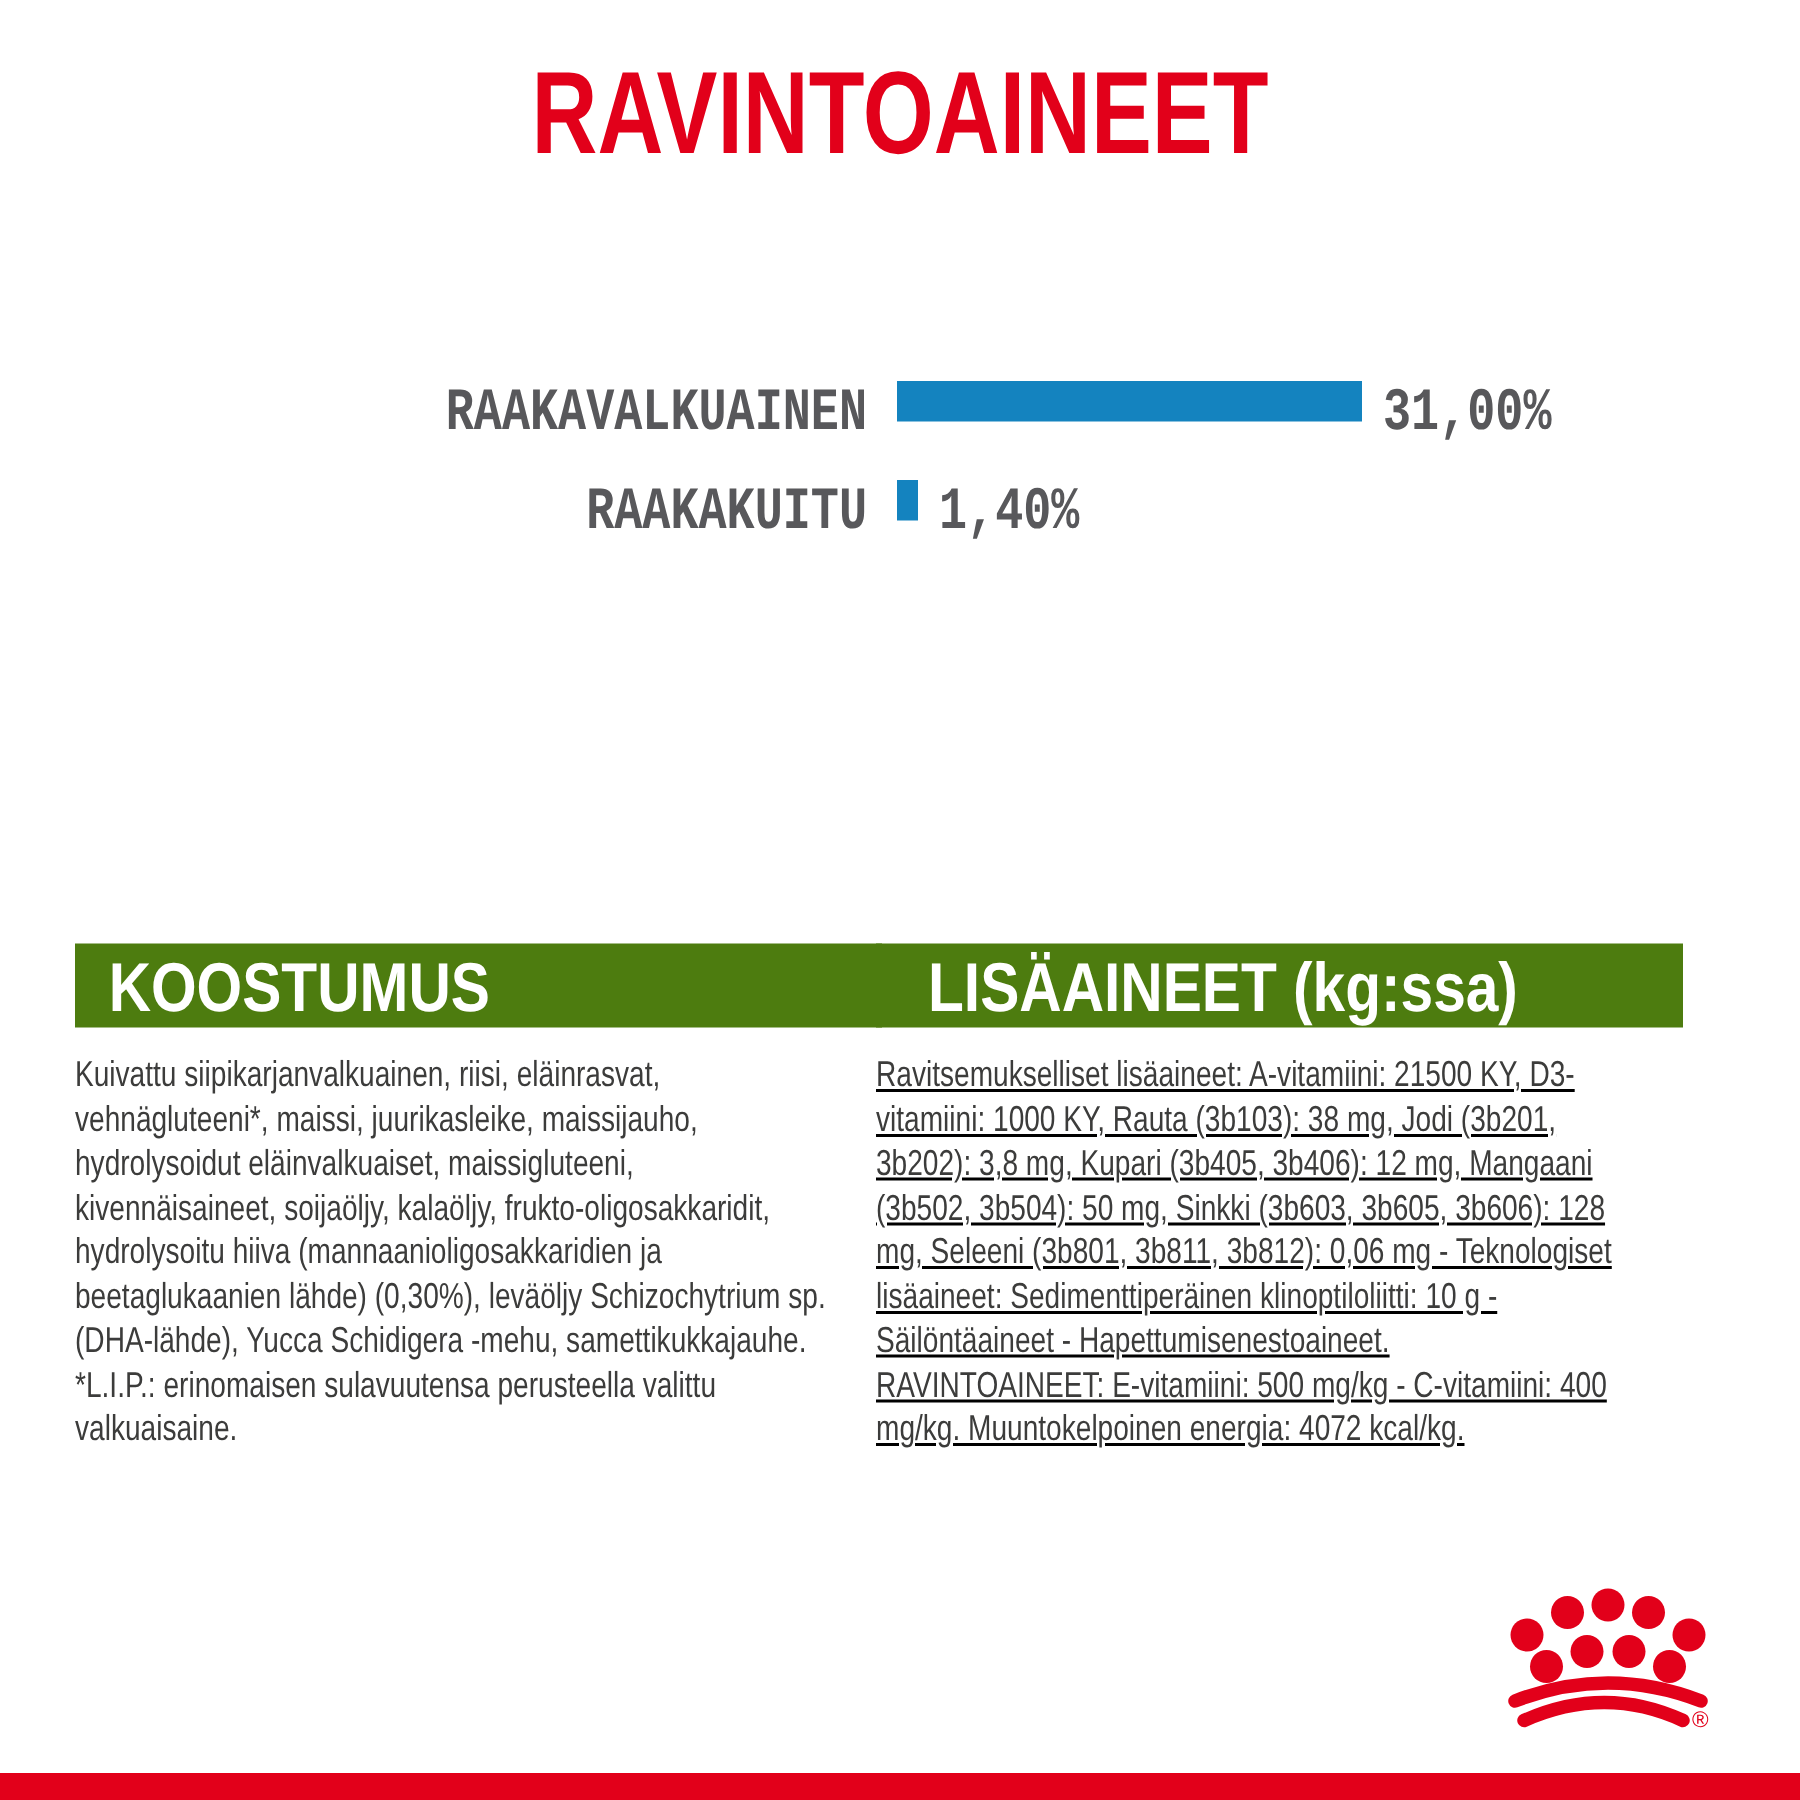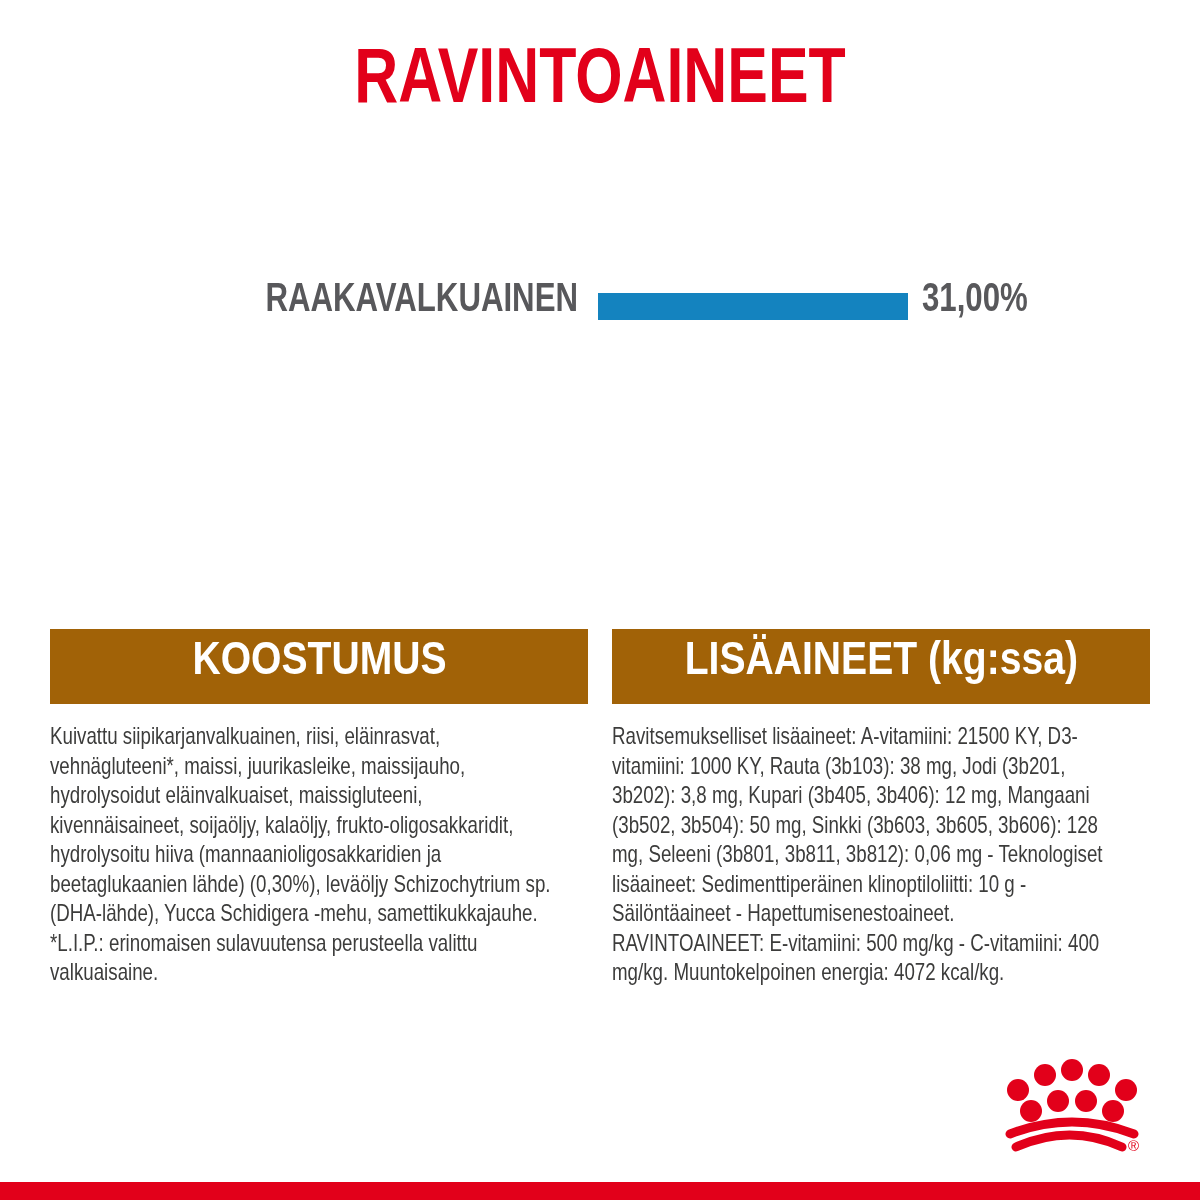--- a/index.html
+++ b/index.html
@@ -31,22 +31,23 @@
   }
 
   
   .chart {
     position: absolute;
     top: 254px; left: 0;
     width: 1200px;
   }
   .chart-row {
     display: flex;
-    align-items: flex-end;
+    align-items: flex-start;
     height: 66px;
+    font-family: Liberation Mono, monospace;
   }
   .chart-label {
     width: 578px;
     flex: none;
     text-align: right;
     font-size: 40px;
     font-weight: bold;
     color: #58585B;
     white-space: nowrap;
     transform: scaleX(0.78);
@@ -65,25 +66,24 @@
     font-weight: bold;
     color: #58585B;
     white-space: nowrap;
     transform: scaleX(0.78);
     transform-origin: 0 50%;
   }
 
   
   .col { position: absolute; top: 629px; width: 538px; }
   .col-left  { left: 50px; }
-  .col-right { left: 612px; }
+  .col-right { left: 584px; text-decoration: underline; }
   .sec-header {
-    height: 75px;
-    background: #a16207;
-    text-align: center;
+    height: 56px;
+    background: #4d7c0f;
     line-height: 59px;
   }
   .sec-header > span {
     display: inline-block;
     color: #ffffff;
     font-size: 46px;
     font-weight: bold;
     white-space: nowrap;
     transform: scaleX(0.85);
     transform-origin: 50% 50%;
@@ -116,20 +116,25 @@
 
 <div class="page">
 
   <div class="main-title">RAVINTOAINEET</div>
 
   <div class="chart">
     <div class="chart-row">
       <div class="chart-label">RAAKAVALKUAINEN</div>
       <div class="chart-bar" style="width: 310px;"></div>
       <div class="chart-value">31,00%</div>
+    </div>
+    <div class="chart-row">
+      <div class="chart-label">RAAKAKUITU</div>
+      <div class="chart-bar" style="width: 14px;"></div>
+      <div class="chart-value">1,40%</div>
     </div>
   </div>
 
   <div class="col col-left">
     <div class="sec-header">
       <span>KOOSTUMUS</span>
     </div>
     <div class="sec-body">
         <div>Kuivattu siipikarjanvalkuainen, riisi, eläinrasvat,</div>
         <div>vehnägluteeni*, maissi, juurikasleike, maissijauho,</div>

